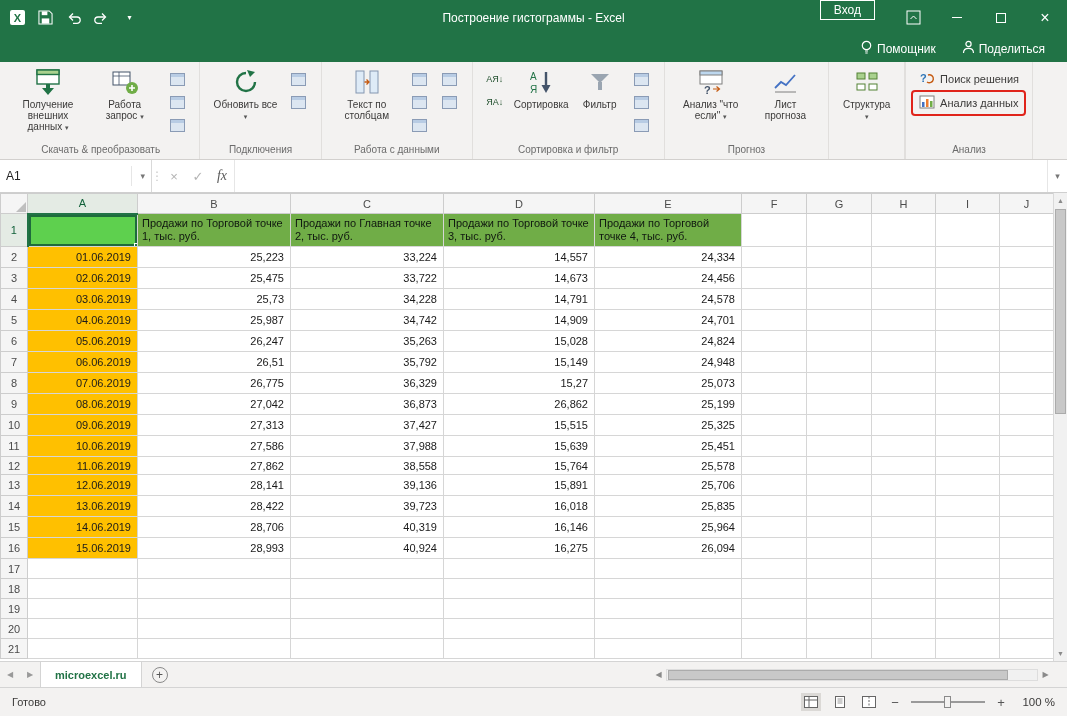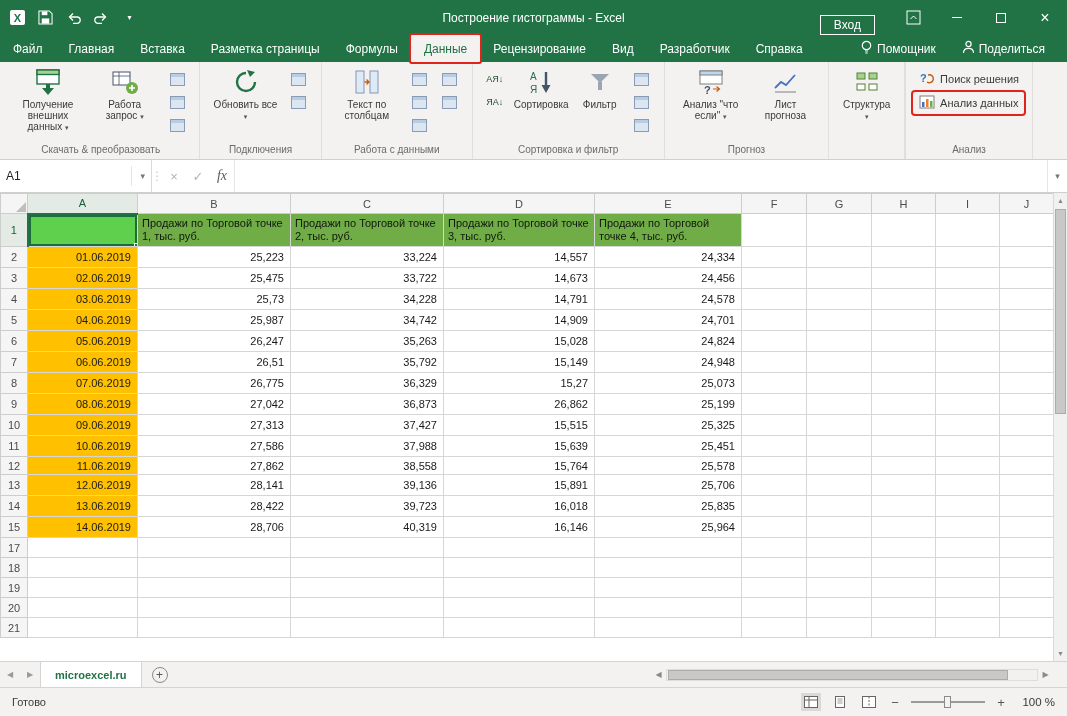--- a/index.html
+++ b/index.html
@@ -9,21 +9,21 @@
   }
   *{margin:0;padding:0;box-sizing:border-box;}
   html,body{width:1067px;height:716px;overflow:hidden;}
   body{font-family:"Liberation Sans",sans-serif;background:#fff;position:relative;font-size:12px;color:#222;}
 
   
   .titlebar{position:absolute;left:0;top:0;width:1067px;height:35px;background:var(--green);display:flex;align-items:center;color:#fff;}
   .qat{display:flex;align-items:center;gap:11px;padding-left:9px;z-index:2;}
   .qicon{display:flex;align-items:center;justify-content:center;width:17px;height:17px;}
   .tb-title{position:absolute;left:0;right:0;top:0;height:35px;display:flex;align-items:center;justify-content:center;font-size:12px;pointer-events:none;}
-  .tb-right{margin-left:auto;display:flex;align-items:flex-end;height:100%;z-index:2;}
+  .tb-right{margin-left:auto;display:flex;align-items:flex-start;height:100%;z-index:2;}
   .signin{border:1px solid #fff;padding:2px 13px;font-size:12px;margin-right:16px;cursor:default;}
   .tb-ic{width:44px;height:35px;display:flex;align-items:center;justify-content:center;font-size:14px;}
   .min-glyph{display:inline-block;width:10px;border-top:1px solid #fff;}
   .max-glyph{display:inline-block;width:10px;height:10px;border:1px solid #fff;}
 
   
   .tabrow{position:absolute;left:0;top:35px;width:1067px;height:27px;background:var(--green);display:flex;align-items:stretch;color:#fff;font-size:12px;}
   .rtab{padding:0 13px;display:flex;align-items:center;cursor:default;white-space:nowrap;}
   .rtab.active{background:var(--ribbon-bg);color:var(--green);}
   .rtab.annotated{box-shadow:0 0 0 2px var(--red);border-radius:1px;z-index:3;}
@@ -151,32 +151,20 @@
         <span class="min-glyph"></span>
       </div>
     <div class="tb-ic">
         <span class="max-glyph"></span>
       </div>
     <div class="tb-ic" style="font-size:16px;">×</div>
   </div>
 </div>
 
 <div class="tabrow">
-  <div id="ribbon-tabs" style="display:flex;align-items:stretch;">
-      <div class="rtab">Файл</div>
-      <div class="rtab">Главная</div>
-      <div class="rtab">Вставка</div>
-      <div class="rtab">Разметка страницы</div>
-      <div class="rtab">Формулы</div>
-      <div class="rtab active annotated">Данные</div>
-      <div class="rtab">Рецензирование</div>
-      <div class="rtab">Вид</div>
-      <div class="rtab">Разработчик</div>
-      <div class="rtab">Справка</div>
-    </div>
   <div class="tabrow-right">
     <div class="rtab-extra">
       <span>
         <svg width="13" height="15">
             <circle cx="6.5" cy="5.5" r="4.2" fill="none" stroke="#fff" stroke-width="1.2"></circle>
             <path d="M5 11h3M5.3 13h2.4" stroke="#fff" stroke-width="1.1"></path>
           </svg>
       </span>
       <span>Помощник</span>
     </div>
@@ -452,21 +440,21 @@
           <th class="colhdr">H</th>
           <th class="colhdr">I</th>
           <th class="colhdr">J</th>
         </tr>
         <tr style="height:33px">
           <th class="rowhdr selhdr">1</th>
           <td class="cell selcell">
             <span class="fill-handle"></span>
           </td>
           <td class="cell ghdr">Продажи по Торговой точке 1, тыс. руб.</td>
-          <td class="cell ghdr">Продажи по Торговой точке 2, тыс. руб.</td>
+          <td class="cell ghdr">Продажи по Главная точке 2, тыс. руб.</td>
           <td class="cell ghdr">Продажи по Торговой точке 3, тыс. руб.</td>
           <td class="cell ghdr">Продажи по Торговой точке 4, тыс. руб.</td>
           <td class="cell"></td>
           <td class="cell"></td>
           <td class="cell"></td>
           <td class="cell"></td>
           <td class="cell"></td>
         </tr>
         <tr style="height:21px">
           <th class="rowhdr">2</th>
@@ -637,20 +625,33 @@
           <td class="cell"></td>
           <td class="cell"></td>
         </tr>
         <tr style="height:21px">
           <th class="rowhdr">15</th>
           <td class="cell date">14.06.2019</td>
           <td class="cell num">28,706</td>
           <td class="cell num">40,319</td>
           <td class="cell num">16,146</td>
           <td class="cell num">25,964</td>
+          <td class="cell"></td>
+          <td class="cell"></td>
+          <td class="cell"></td>
+          <td class="cell"></td>
+          <td class="cell"></td>
+        </tr>
+        <tr style="height:21px">
+          <th class="rowhdr">16</th>
+          <td class="cell date">15.06.2019</td>
+          <td class="cell num">28,993</td>
+          <td class="cell num">40,924</td>
+          <td class="cell num">16,275</td>
+          <td class="cell num">26,094</td>
           <td class="cell"></td>
           <td class="cell"></td>
           <td class="cell"></td>
           <td class="cell"></td>
           <td class="cell"></td>
         </tr>
         <tr style="height:20px">
           <th class="rowhdr">17</th>
           <td class="cell"></td>
           <td class="cell"></td>

